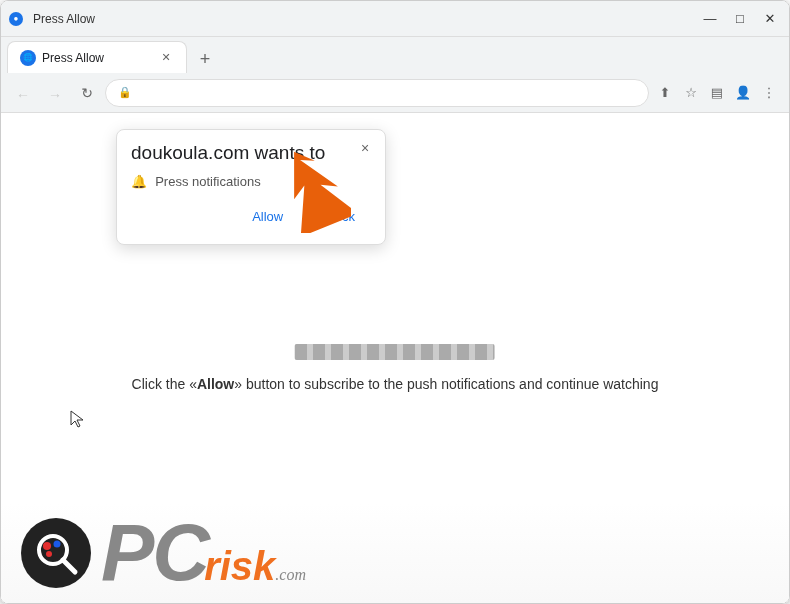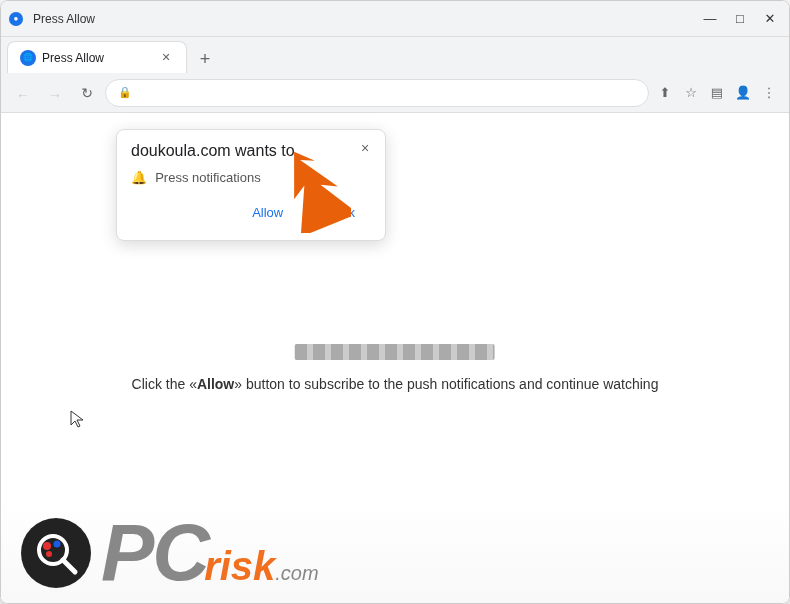--- a/index.html
+++ b/index.html
@@ -168,21 +168,21 @@
     .popup-close {
       position: absolute;
       top: 8px; right: 10px;
       font-size: 14px;
       color: #666;
       cursor: pointer;
       width: 20px; height: 20px;
       display: flex; align-items: center; justify-content: center;
     }
     .popup-site {
-      font-size: 16px;
+      font-size: 19px;
       color: #202124;
       margin-bottom: 10px;
     }
     .popup-permission {
       display: flex;
       align-items: center;
       gap: 8px;
       margin-bottom: 14px;
       font-size: 13px;
       color: #555;
@@ -292,24 +292,24 @@
     .logo-risk {
       font-size: 40px;
       font-weight: 700;
       color: #f07020;
       font-style: italic;
       font-family: Arial Black, Arial, sans-serif;
       margin-top: 20px;
       margin-left: -4px;
     }
     .logo-com {
-      font-size: 20px;
+      font-size: 16px;
       color: #888;
       font-style: italic;
-      font-family: Liberation Sans, sans-serif;
+      font-family: Liberation Serif, serif;
       margin-top: 32px;
       text-align: center;
     }
   </style>
 </head>
 <body>
 
 <div class="browser-window">
 
   <div class="title-bar">

